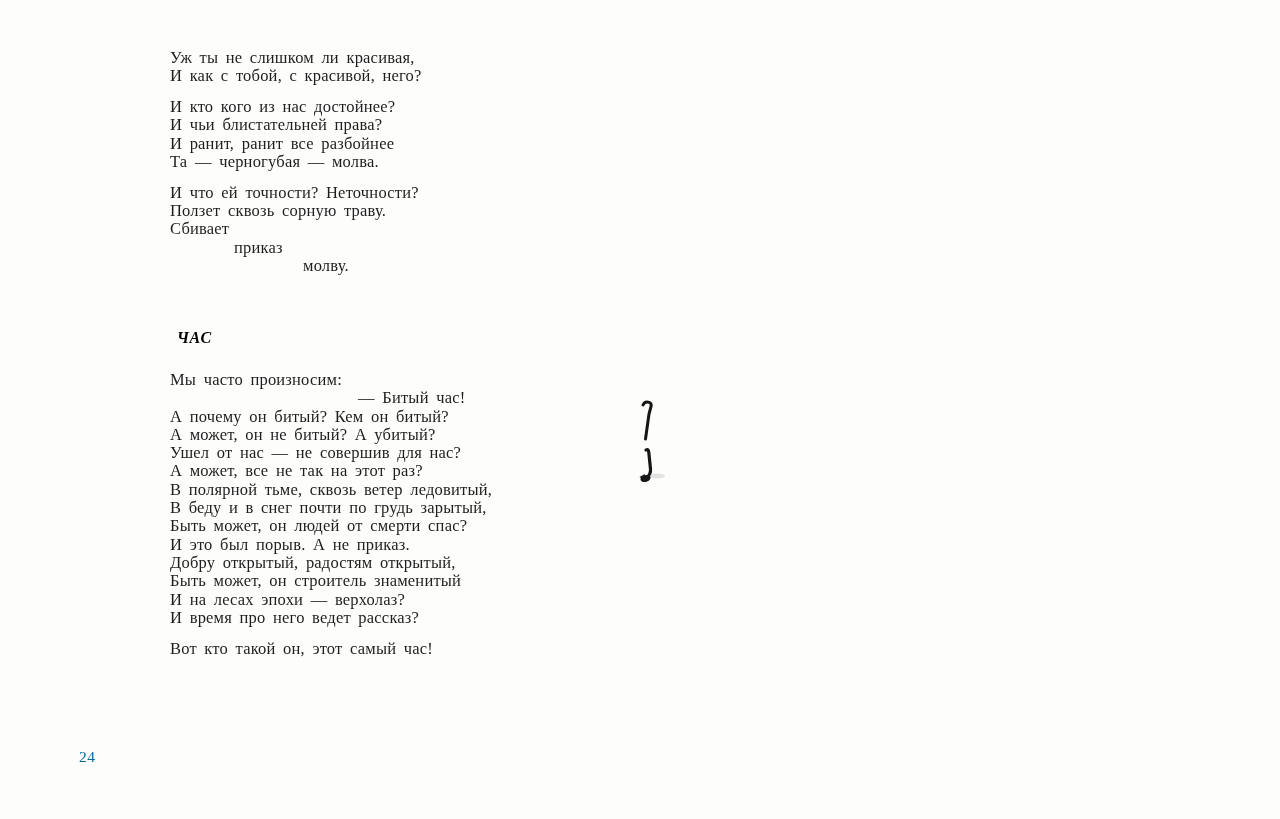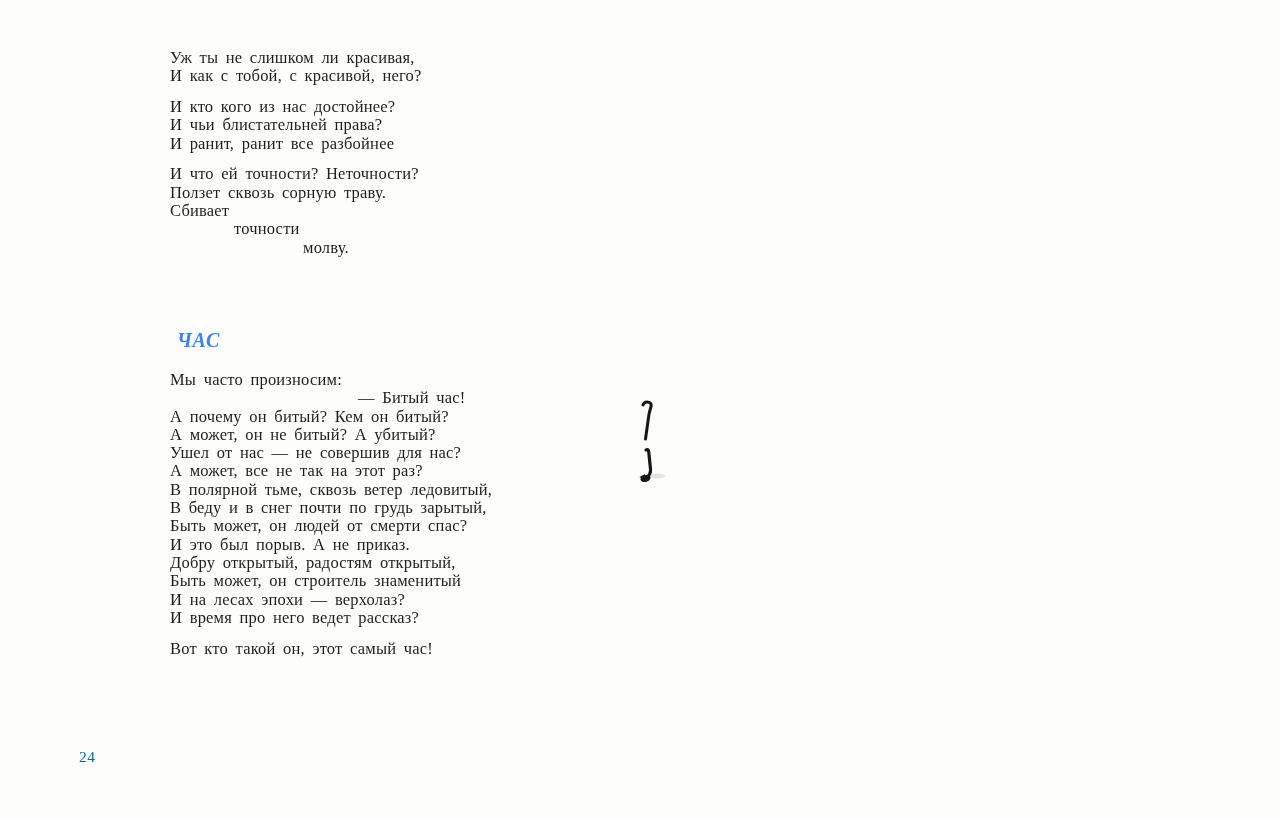--- a/index.html
+++ b/index.html
@@ -26,23 +26,23 @@
 
   .poem-block {
     position: absolute;
     width: 500px;
   }
   .poem-title {
     position: absolute;
     margin: 0;
     font-style: italic;
     font-weight: bold;
-    font-size: 20px;
+    font-size: 16px;
     letter-spacing: 0.6px;
-    color: #3b82f6;
+    color: #000000;
   }
   .stanza {
     margin: 0 0 12.5px 0;
   }
   .stanza:last-child { margin-bottom: 0; }
   .poem-line {
     font-size: 16.5px;
     line-height: 18.3px;
     height: 18.3px;
     letter-spacing: 0.2px;
@@ -76,26 +76,27 @@
   <section class="page left">
     <div class="poem-block" id="cont-left">
         <div class="stanza">
           <div class="poem-line">Уж ты не слишком ли красивая,</div>
           <div class="poem-line">И как с тобой, с красивой, него?</div>
         </div>
         <div class="stanza">
           <div class="poem-line">И кто кого из нас достойнее?</div>
           <div class="poem-line">И чьи блистательней права?</div>
           <div class="poem-line">И ранит, ранит все разбойнее</div>
+          <div class="poem-line">Та — черногубая — молва.</div>
         </div>
         <div class="stanza">
           <div class="poem-line">И что ей точности? Неточности?</div>
           <div class="poem-line">Ползет сквозь сорную траву.</div>
           <div class="poem-line">Сбивает</div>
-          <div class="poem-line" style="padding-left: 64px;">точности</div>
+          <div class="poem-line" style="padding-left: 64px;">приказ</div>
           <div class="poem-line" style="padding-left: 133px;">молву.</div>
         </div>
       </div>
 
     <h2 class="poem-title" id="title-chas">ЧАС</h2>
 
     <div class="poem-block" id="poem-chas">
         <div class="stanza">
           <div class="poem-line">Мы часто произносим:</div>
           <div class="poem-line" style="padding-left: 188px;">— Битый час!</div>

